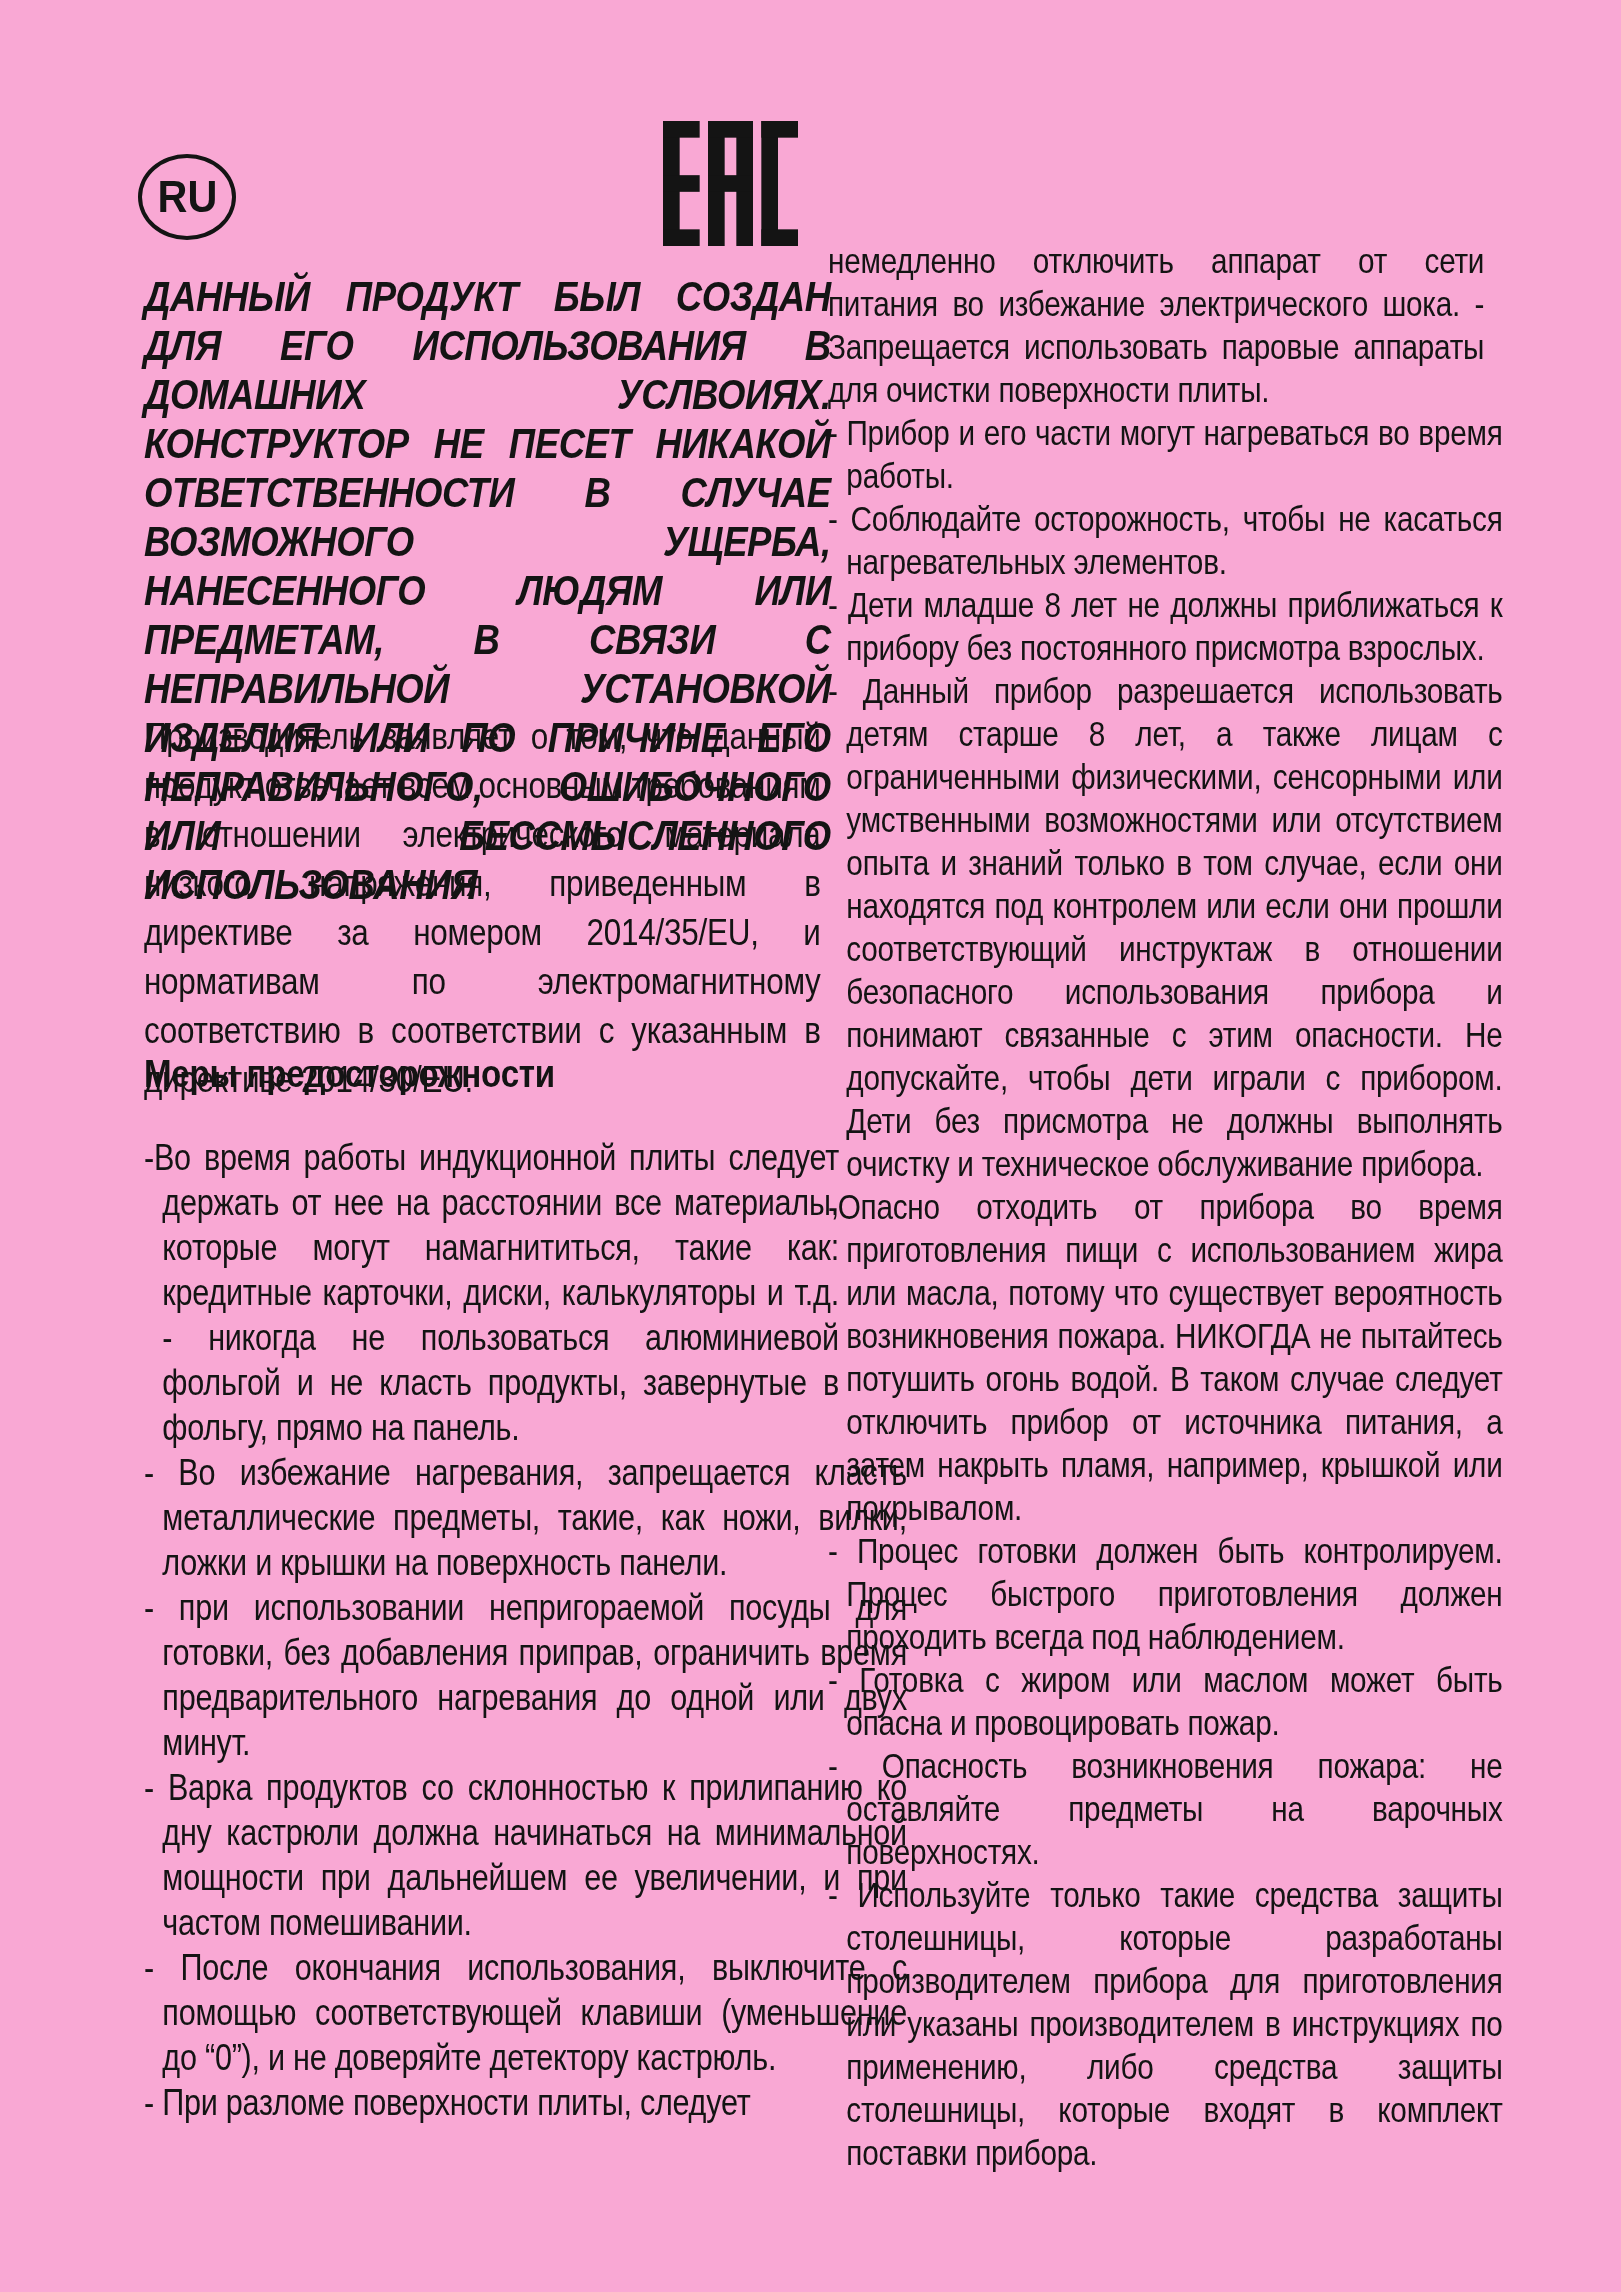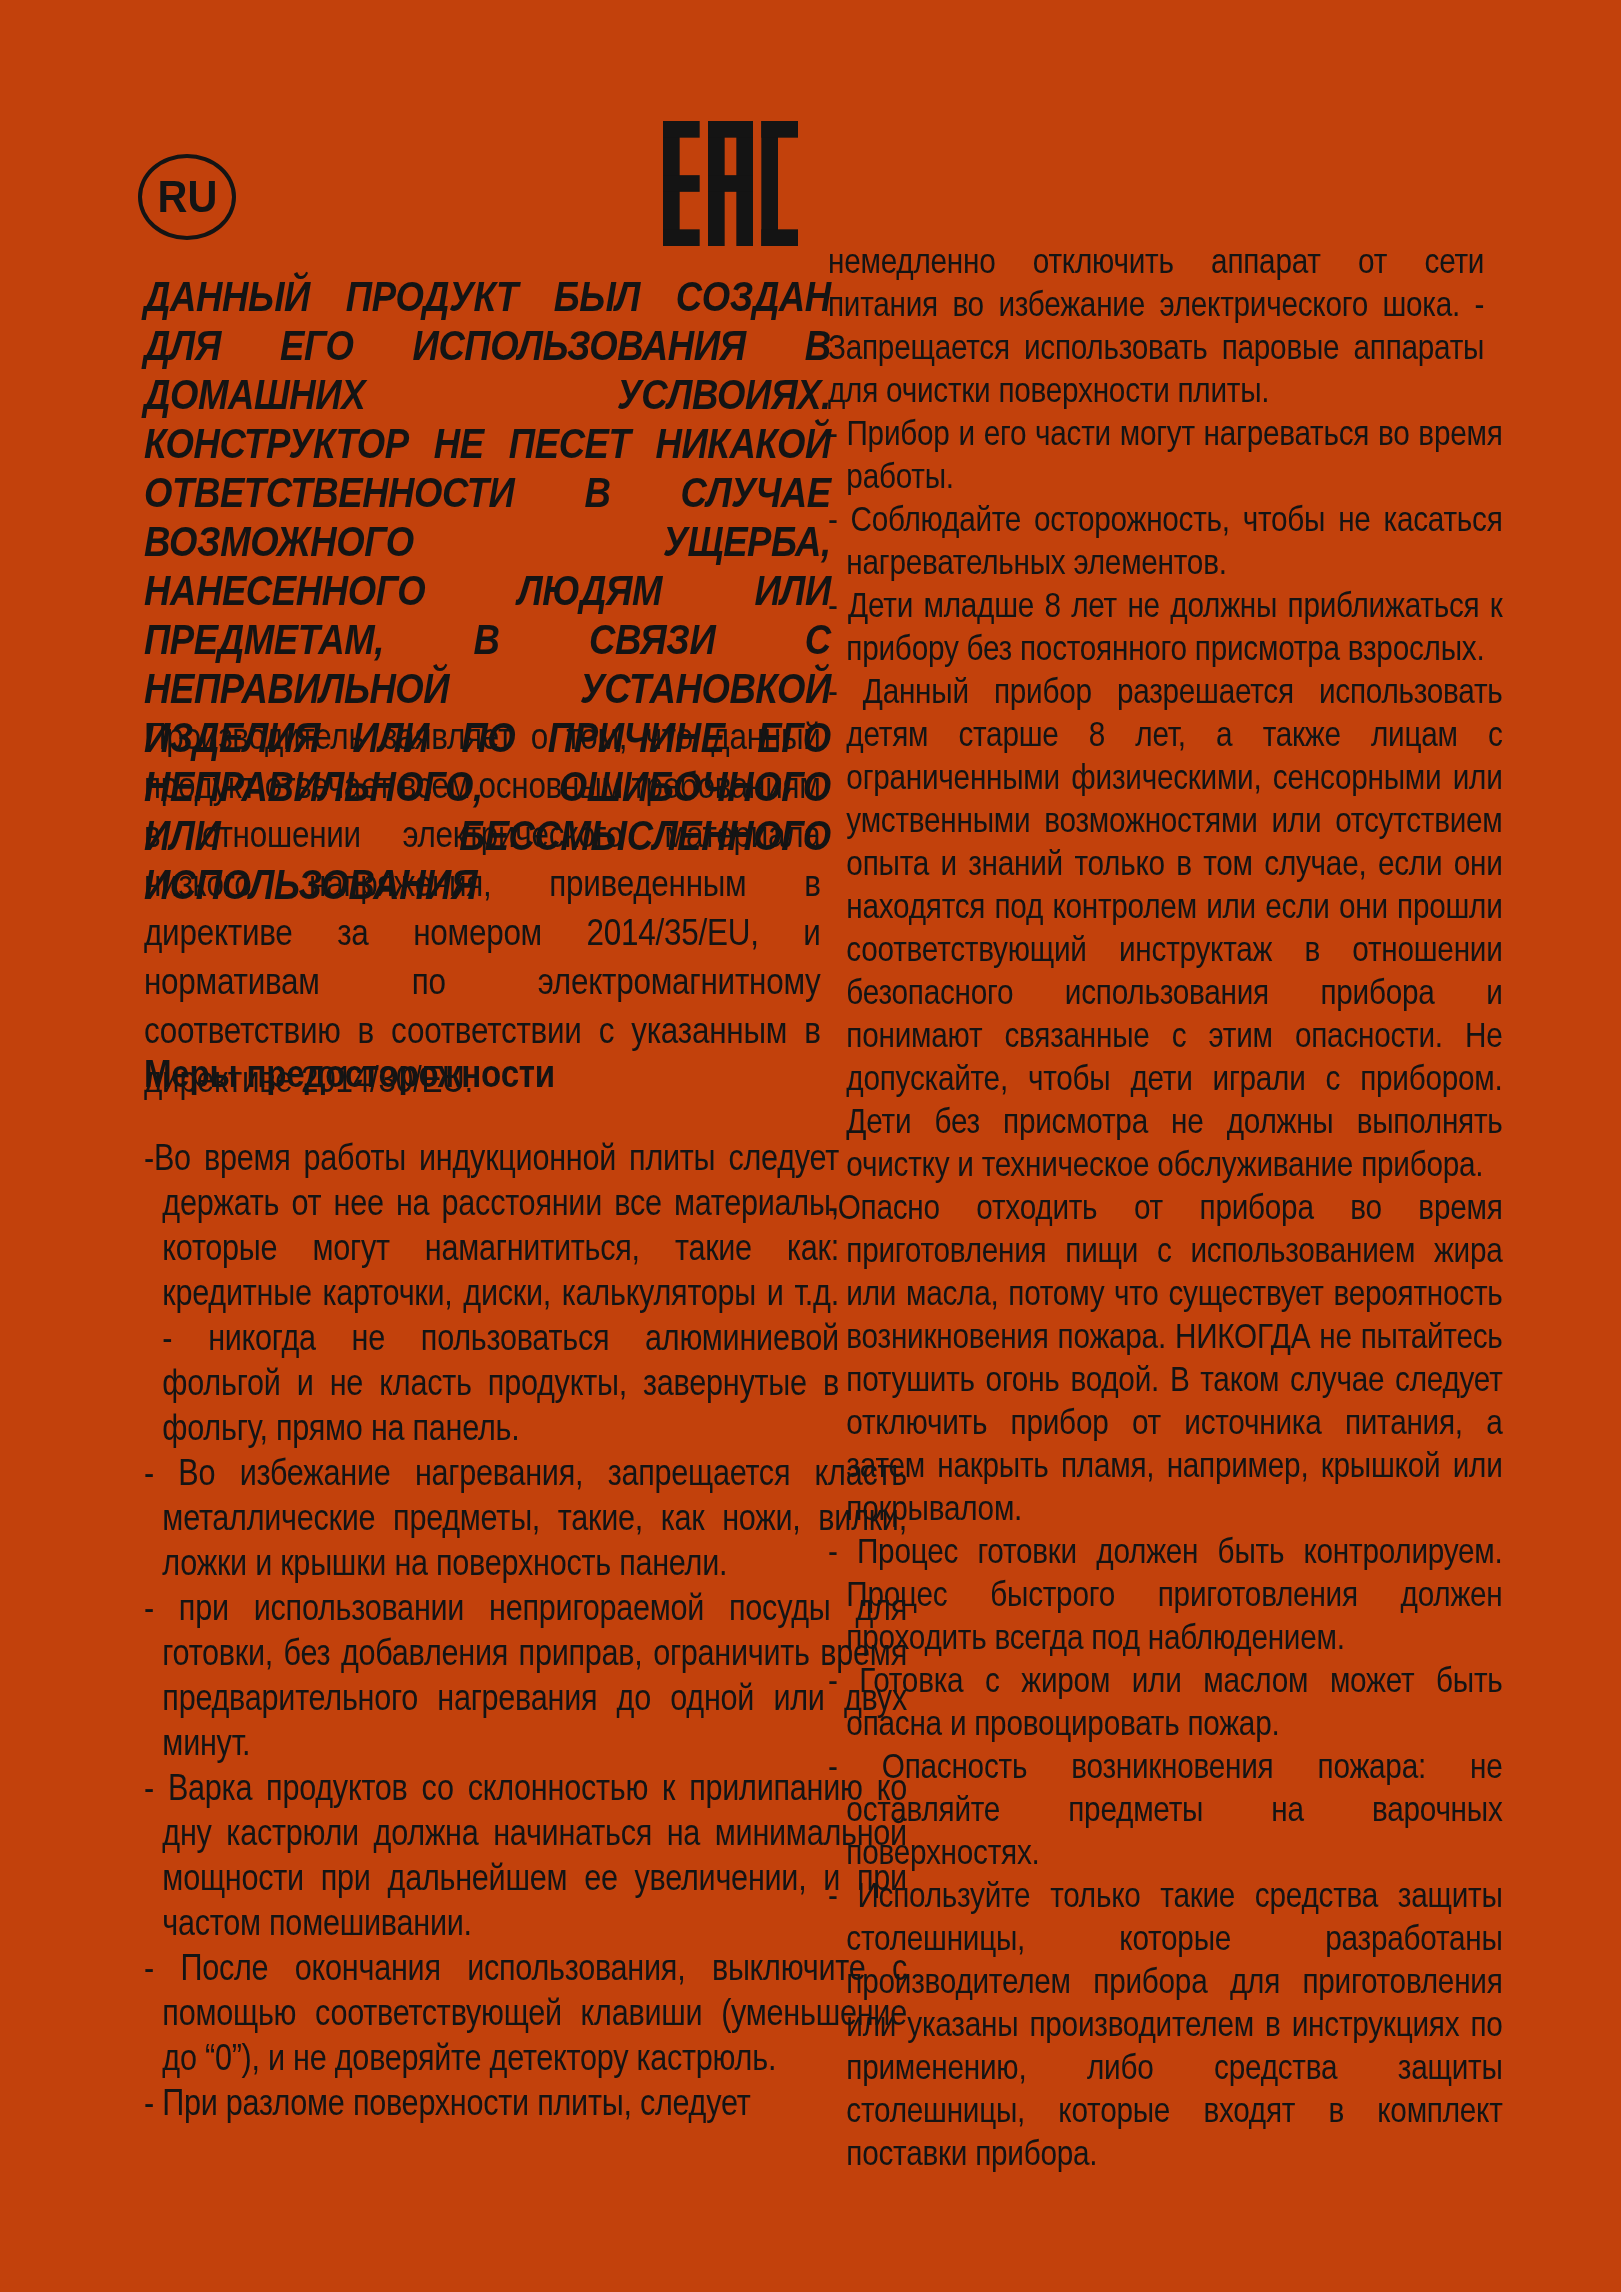--- a/index.html
+++ b/index.html
@@ -1,19 +1,19 @@
 <!DOCTYPE html>
 <html><head>
 <meta charset="utf-8">
 <style>
   html,body{margin:0;padding:0;background:#e8e8e8;}
   .page{
     position:relative;
     width:1621px;height:2293px;
-    background:#c2410c;
+    background:#f9a8d4;
     color:#141414;
     font-family:"Liberation Sans", sans-serif;
     overflow:hidden;
     margin:0 auto;
   }
   
   .ru-badge{
     position:absolute;left:138px;top:154px;
     width:98px;height:86px;
     border:4.9px solid #141414;border-radius:50%;

